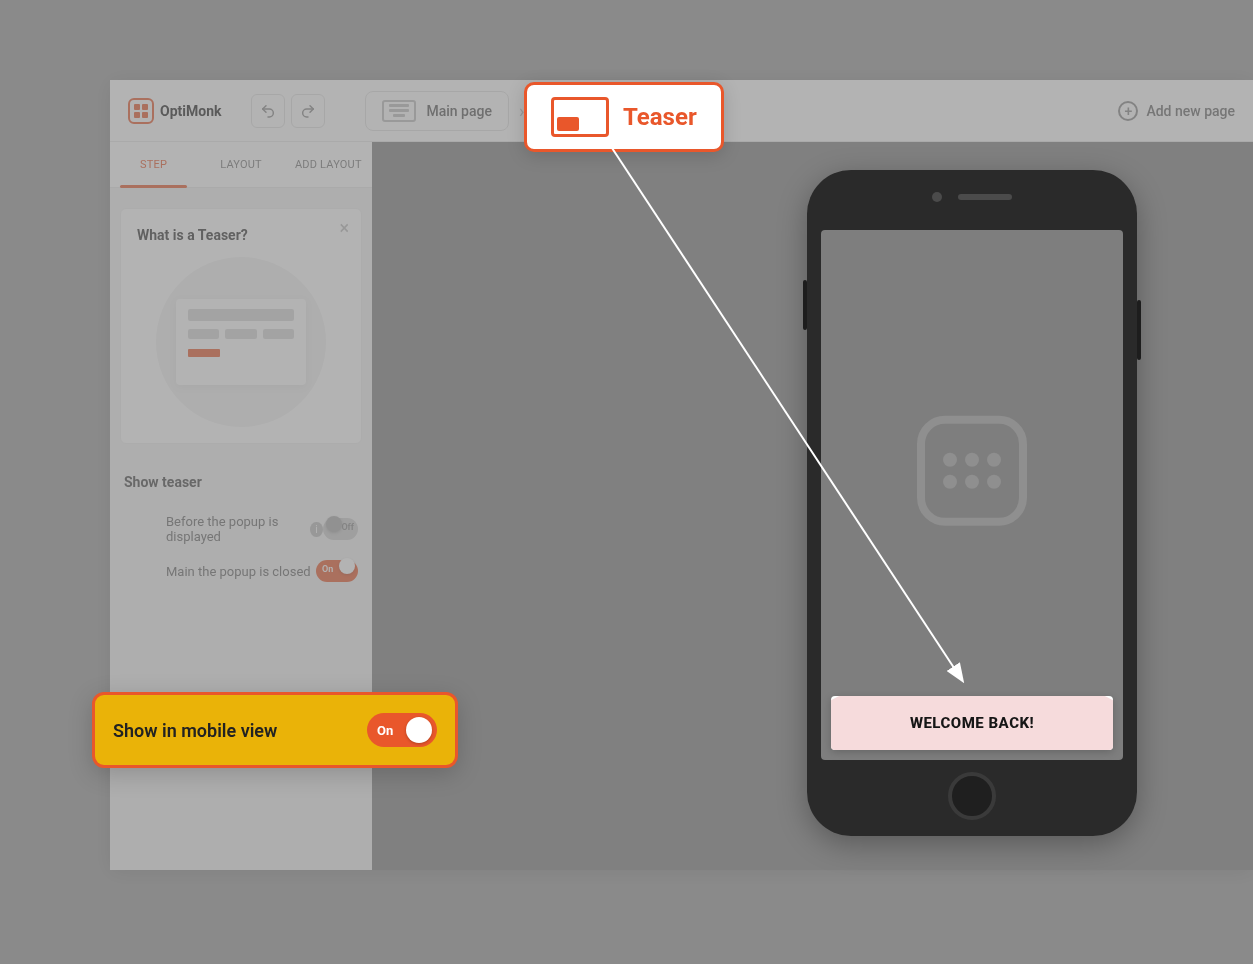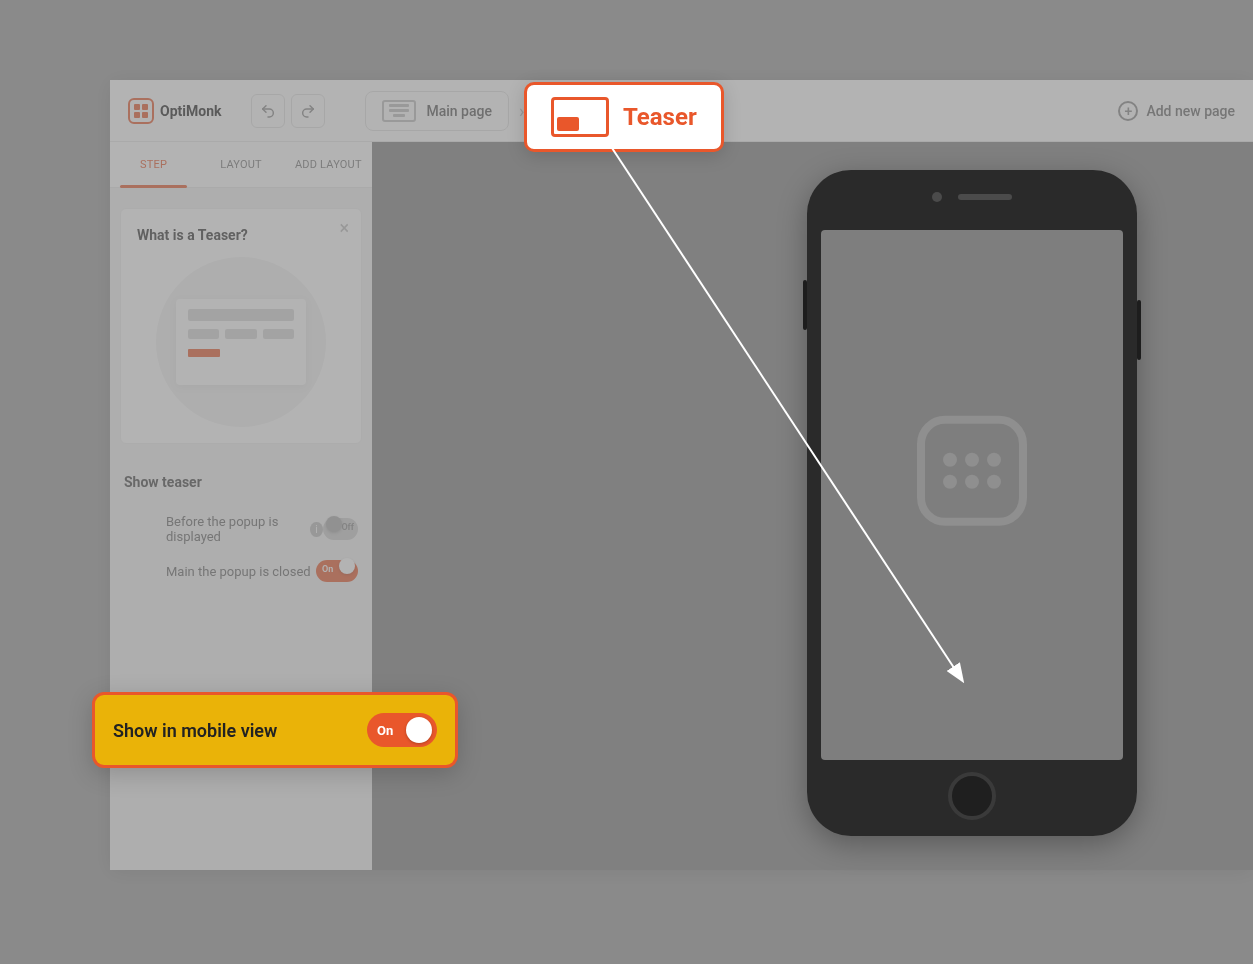--- a/index.html
+++ b/index.html
@@ -408,20 +408,23 @@
       <div class="screen-logo">
         <div class="dots">
             <span></span>
             <span></span>
             <span></span>
             <span></span>
             <span></span>
             <span></span>
           </div>
       </div>
+      <div class="teaser-popup">
+        <span>WELCOME BACK!</span>
+      </div>
     </div>
     <div class="home"></div>
   </div>
 </div>
 
 <svg class="arrow-svg" viewBox="0 0 370 550">
   <defs>
     <marker id="arrowhead" markerWidth="10" markerHeight="8" refX="8" refY="4" orient="auto">
       <polygon points="0 0, 10 4, 0 8" fill="#ffffff"></polygon>
     </marker>

